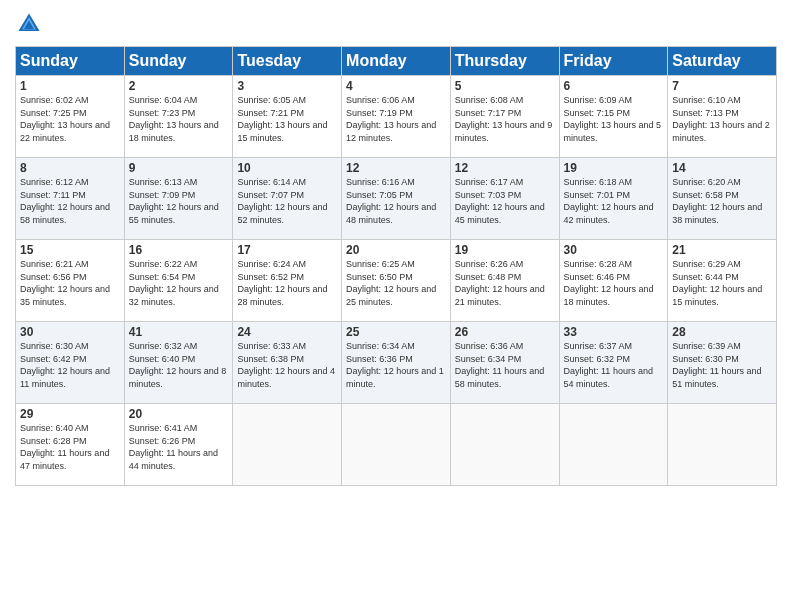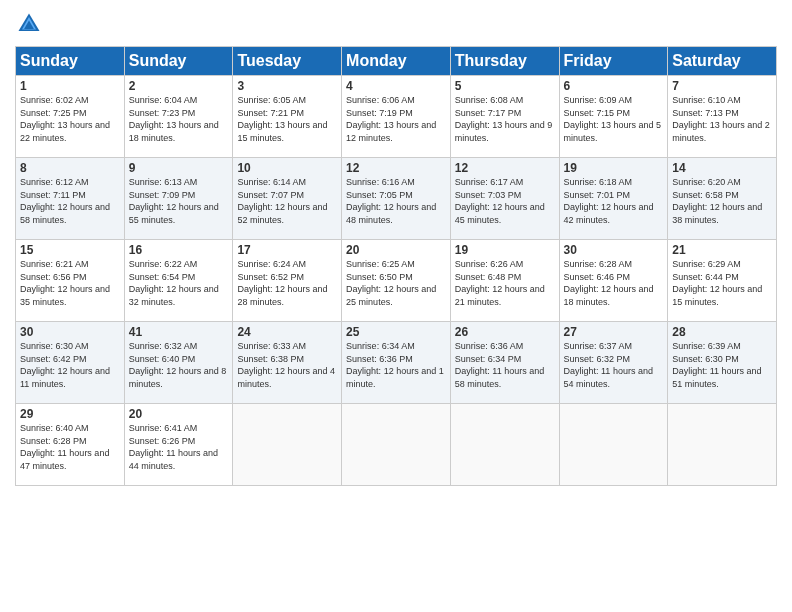--- a/index.html
+++ b/index.html
@@ -187,21 +187,21 @@
           <td><span class="day-num">30</span>
           <span class="day-info">Sunrise: 6:30 AM<br>Sunset: 6:42 PM<br>Daylight: 12 hours and 11 minutes.</span></td>
           <td><span class="day-num">41</span>
           <span class="day-info">Sunrise: 6:32 AM<br>Sunset: 6:40 PM<br>Daylight: 12 hours and 8 minutes.</span></td>
           <td><span class="day-num">24</span>
           <span class="day-info">Sunrise: 6:33 AM<br>Sunset: 6:38 PM<br>Daylight: 12 hours and 4 minutes.</span></td>
           <td><span class="day-num">25</span>
           <span class="day-info">Sunrise: 6:34 AM<br>Sunset: 6:36 PM<br>Daylight: 12 hours and 1 minute.</span></td>
           <td><span class="day-num">26</span>
           <span class="day-info">Sunrise: 6:36 AM<br>Sunset: 6:34 PM<br>Daylight: 11 hours and 58 minutes.</span></td>
-          <td><span class="day-num">27</span>
+          <td><span class="day-num">33</span>
           <span class="day-info">Sunrise: 6:37 AM<br>Sunset: 6:32 PM<br>Daylight: 11 hours and 54 minutes.</span></td>
           <td><span class="day-num">28</span>
           <span class="day-info">Sunrise: 6:39 AM<br>Sunset: 6:30 PM<br>Daylight: 11 hours and 51 minutes.</span></td>
         </tr>
         <tr>
           <td><span class="day-num">29</span>
           <span class="day-info">Sunrise: 6:40 AM<br>Sunset: 6:28 PM<br>Daylight: 11 hours and 47 minutes.</span></td>
           <td><span class="day-num">20</span>
           <span class="day-info">Sunrise: 6:41 AM<br>Sunset: 6:26 PM<br>Daylight: 11 hours and 44 minutes.</span></td>
           <td class="empty"></td>

